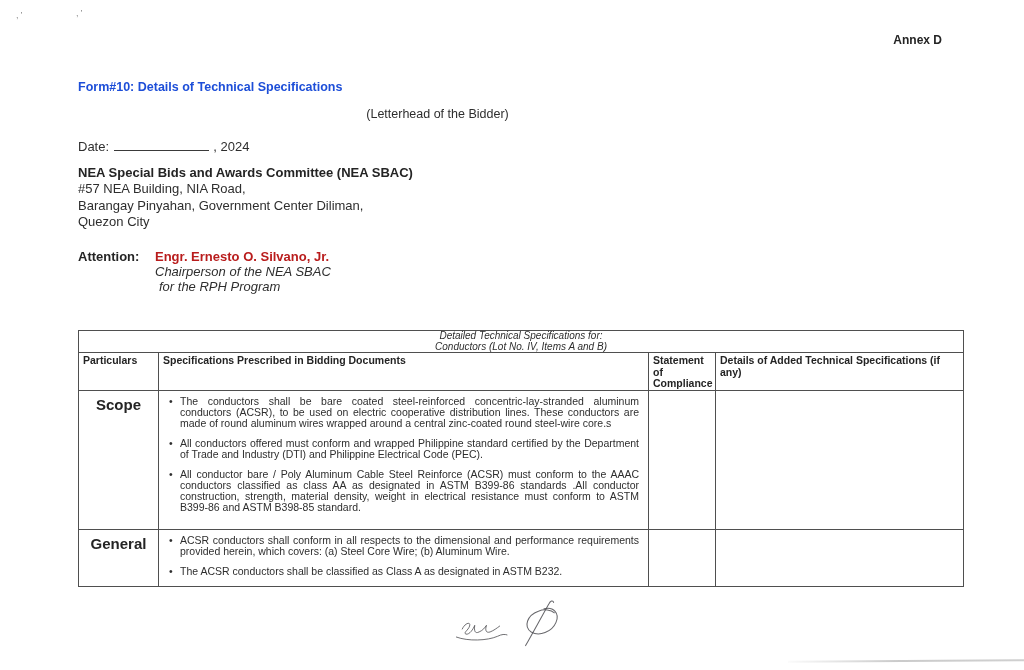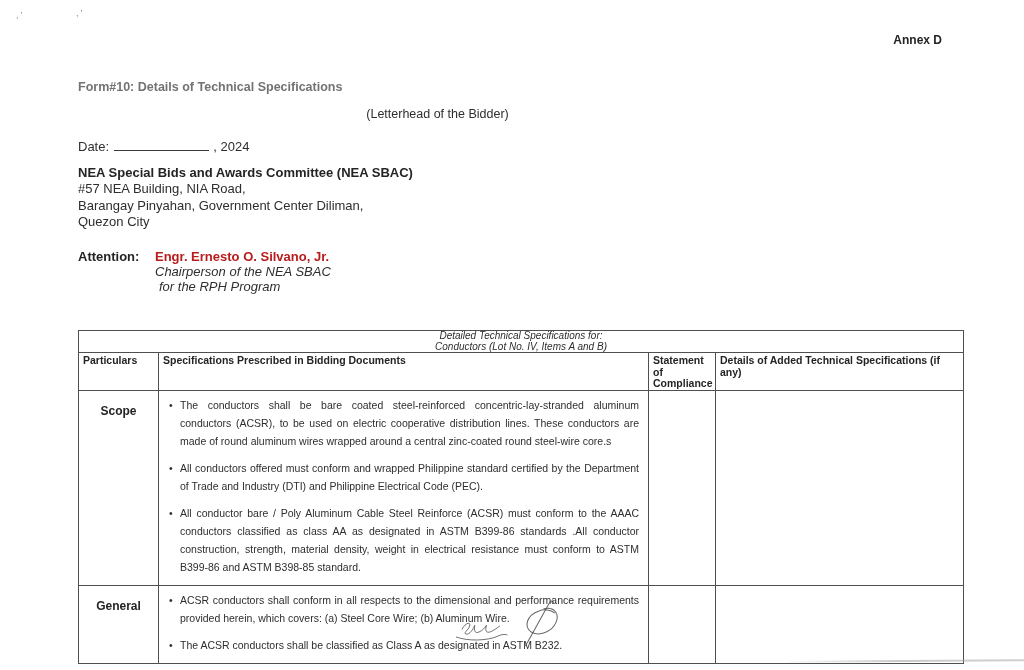--- a/index.html
+++ b/index.html
@@ -24,21 +24,21 @@
   }
   .artifact.a1 { left: 16px; top: 10px; }
   .artifact.a2 { left: 76px; top: 8px; }
 
   .annex {
     position: absolute; top: 33px; right: 82px;
     font-size: 12px; font-weight: bold; color: #242424; margin-left: 41px;
   }
   .form-title {
     position: absolute; left: 78px; top: 80px;
-    font-size: 12.5px; font-weight: bold; color: #737373;
+    font-size: 12.5px; font-weight: bold; color: #1d4ed8;
   }
   .letterhead {
     position: absolute; left: 0; top: 107px; width: 875px;
     text-align: center; font-size: 12.5px;
   }
   .date-line {
     position: absolute; left: 78px; top: 138px;
     font-size: 13px;
   }
   .date-line .blank {
@@ -86,34 +86,34 @@
     margin-top: 40px;
   }
   tr.col-header-row { height: 35px; }
   tr.col-header-row th {
     font-weight: bold; text-align: left;
     font-size: 10.5px; line-height: 11.5px;
     padding: 2px 4px 0 4px; color: #242424;
   }
   tr.body-row td.particular {
     text-align: center; font-weight: bold; color: #242424;
-    padding-top: 13px; font-size: 12px;
+    padding-top: 5px; font-size: 15px;
   }
   tr.row-scope { height: 139px; }
   tr.row-general { height: 57px; }
   td.specs ul {
     margin: 0; padding: 5px 9px 0 7px;
     list-style: none;
   }
   td.specs li {
     position: relative;
     padding-left: 14px;
     margin-bottom: 9px;
     text-align: justify;
-    line-height: 18px;
+    line-height: 11px;
     font-size: 10.5px;
   }
   td.specs li::before {
     content: "\2022";
     position: absolute; left: 3px; top: 0;
     font-size: 10.5px;
   }
 
   
   .sig { position: absolute; }

